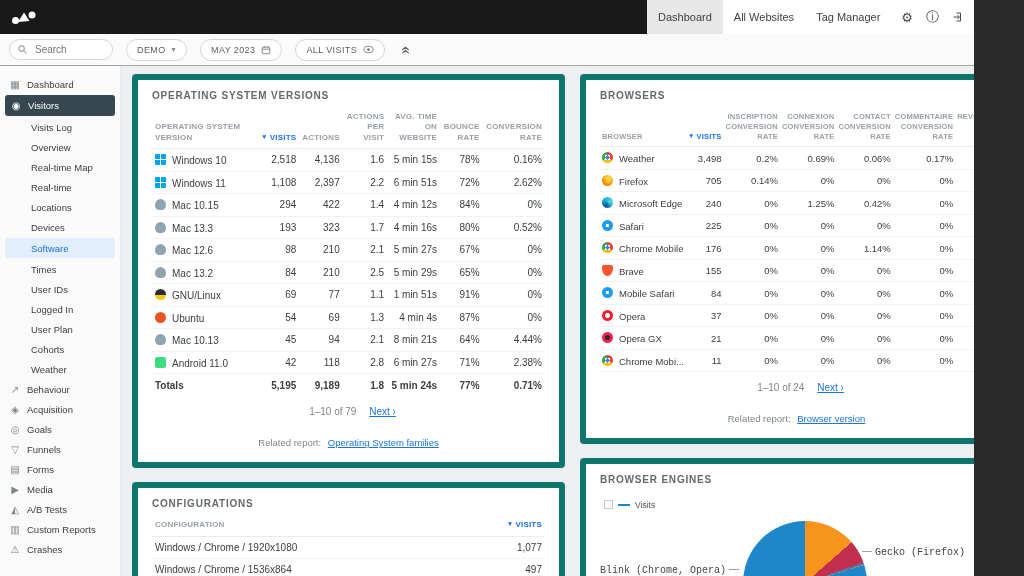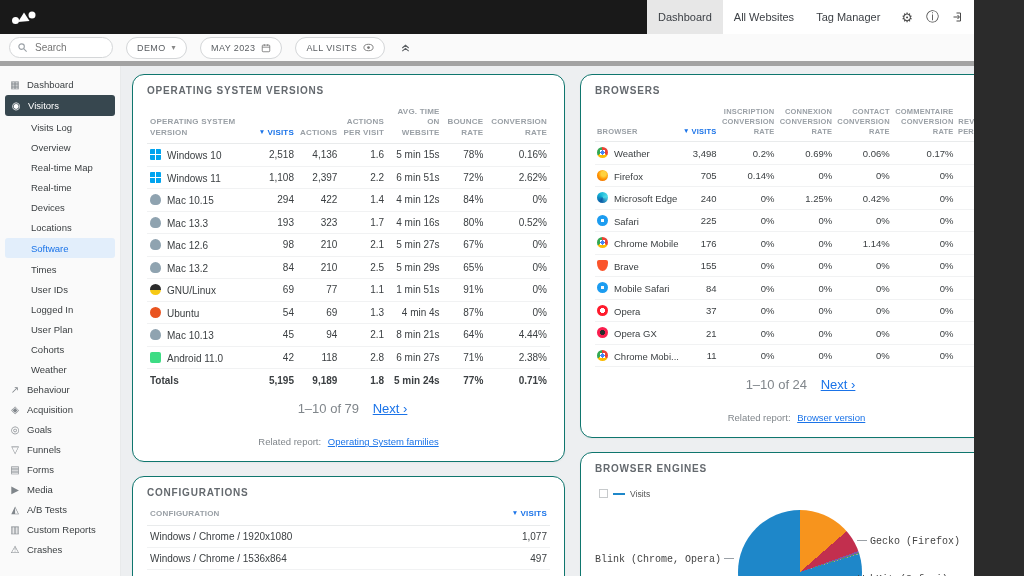--- a/index.html
+++ b/index.html
@@ -12,59 +12,59 @@
   .topbar { position:absolute; top:0; left:0; right:0; height:34px; background:#191919; display:flex; align-items:stretch; }
   .logo { display:flex; align-items:center; padding:0 12px; }
   .topbar-spacer { flex:1; }
   .nav-white { background:#ffffff; display:flex; align-items:stretch; }
   .nav-item { display:flex; align-items:center; padding:0 11px; font-size:11px; color:#3b3f44; }
   .nav-item.active { background:#e7e7e7; }
   .nav-icons { display:flex; align-items:center; padding:0 10px; gap:13px; background:#fff; }
   .nav-icon { font-size:13px; color:#4a4a4a; display:flex; align-items:center; }
 
   
-  .toolbar { position:absolute; top:34px; left:0; right:0; height:32px; background:#fafafa; border-bottom:5px solid #a3a3a3; display:flex; align-items:center; padding:0 9px; gap:13px; }
+  .toolbar { position:absolute; top:34px; left:0; right:0; height:32px; background:#fafafa; border-bottom:1px solid #a3a3a3; display:flex; align-items:center; padding:0 9px; gap:13px; }
   .searchbox { position:relative; }
   .searchbox input { width:104px; height:21px; border:1px solid #d4d6d8; border-radius:12px; background:#fff; padding:0 8px 0 25px; font-size:10px; color:#555; outline:none; font-family:inherit; }
   .searchbox svg { position:absolute; left:8px; top:5px; }
   .pill { height:22px; border:1px solid #d4d6d8; border-radius:14px; background:#fff; display:inline-flex; align-items:center; gap:6px; padding:0 10px; font-size:9px; letter-spacing:.4px; color:#5a5e62; text-transform:uppercase; }
   .pill .caret { font-size:8px; color:#888; }
   .zen { color:#5a5e62; display:flex; align-items:center; margin-left:2px; }
 
   
   .sidebar { position:absolute; top:66px; left:0; bottom:0; width:121px; background:#fafafa; border-right:1px solid #e8eaeb; padding-top:8px; overflow:hidden; }
   .sb-item { height:20px; display:flex; align-items:center; gap:6px; padding:0 9px; font-size:9.5px; color:#3c4043; white-space:nowrap; }
   .sb-icon { width:12px; font-size:10px; color:#80868b; text-align:center; flex:0 0 12px; }
   .sb-item.sub { padding-left:31px; }
   .sb-item.active-dark { background:#37474f; color:#fff; margin:1px 5px; border-radius:3px; padding:0 5px; height:21px; }
   .sb-item.active-dark .sb-icon { color:#fff; }
   .sb-item.active-light { background:#e2eefb; color:#1a73e8; margin:1px 5px; border-radius:3px; padding-left:26px; }
 
   
   .content { position:absolute; left:121px; top:66px; width:903px; padding:8px 11px; display:flex; gap:15px; align-items:flex-start; }
   .col { flex:1; display:flex; flex-direction:column; gap:14px; min-width:0; }
-  .card { background:#fff; border:1px solid #0f766e; border-radius:12px; box-shadow:0 1px 2px rgba(0,0,0,.04); }
+  .card { background:#fff; border:6px solid #0f766e; border-radius:4px; box-shadow:0 1px 2px rgba(0,0,0,.04); }
   .card-title { padding:10px 14px 8px; font-size:10px; font-weight:700; color:#64696e; letter-spacing:.8px; }
 
   
   .dtable { width:calc(100% - 28px); margin:0 14px; border-collapse:collapse; }
   .dtable th { font-size:8px; font-weight:700; color:#9aa0a6; text-transform:uppercase; text-align:right; padding:3px 3px 5px; border-bottom:1px solid #e9ebec; line-height:1.3; vertical-align:bottom; letter-spacing:.2px; }
   .dtable th.first { text-align:left; }
   .dtable th.sorted .lab { color:#1a73e8; }
   .dtable th .arrow { color:#1a73e8; font-size:6.5px; margin-right:2px; vertical-align:1px; }
   .dtable td { font-size:10px; color:#3c4043; text-align:right; padding:5px 3px; border-bottom:1px solid #f1f2f3; white-space:nowrap; }
   .dtable td.first { text-align:left; }
   .dtable tr.totals td { font-weight:700; border-bottom:none; padding-top:6px; }
   .t-os th:nth-child(1) { width:27%; }
   .t-browsers th { font-size:7.5px; padding:3px 2px 5px; }
   .t-browsers td { font-size:9.5px; padding:5px 2px; }
   .t-browsers th:nth-child(1) { width:19%; }
   .ricon { display:inline-block; width:11px; height:11px; margin-right:6px; vertical-align:-1.5px; border-radius:50%; }
 
-  .pager { text-align:center; font-size:13px; color:#80868b; padding:10px 0 2px;margin-left:8px; }
+  .pager { text-align:center; font-size:10px; color:#80868b; padding:10px 0 2px;margin-left:8px; }
   .pager a { color:#1a73e8; margin-left:10px; text-decoration:underline; }
   .related { text-align:center; font-size:9.5px; color:#80868b; padding:18px 0 14px; }
   .related a { color:#1a73e8; text-decoration:underline; margin-left:4px; }
 
   
   .icon-windows { border-radius:1px; background:linear-gradient(to right,transparent 44%,#fff 44% 56%,transparent 56%),linear-gradient(to bottom,transparent 44%,#fff 44% 56%,transparent 56%),#00a4ef; }
   .icon-apple { background:#8fa3b0; border-radius:50% 50% 42% 42%/58% 58% 42% 42%; }
   .icon-linux { background:linear-gradient(#2b2b2b 55%,#f6c915 55%); border-radius:50%; }
   .icon-ubuntu { background:#e95420; }
   .icon-android { background:#3ddc84; border-radius:2px; }
@@ -170,24 +170,24 @@
       <div class="sb-item sub" data-interactable="true">
         <span data-interactable="false">Overview</span>
       </div>
       <div class="sb-item sub" data-interactable="true">
         <span data-interactable="false">Real-time Map</span>
       </div>
       <div class="sb-item sub" data-interactable="true">
         <span data-interactable="false">Real-time</span>
       </div>
       <div class="sb-item sub" data-interactable="true">
+        <span data-interactable="false">Locations</span>
+      </div>
+      <div class="sb-item sub" data-interactable="true">
         <span data-interactable="false">Devices</span>
-      </div>
-      <div class="sb-item sub" data-interactable="true">
-        <span data-interactable="false">Locations</span>
       </div>
       <div class="sb-item sub active-light" data-interactable="true">
         <span data-interactable="false">Software</span>
       </div>
       <div class="sb-item sub" data-interactable="true">
         <span data-interactable="false">Times</span>
       </div>
       <div class="sb-item sub" data-interactable="true">
         <span data-interactable="false">User IDs</span>
       </div>

